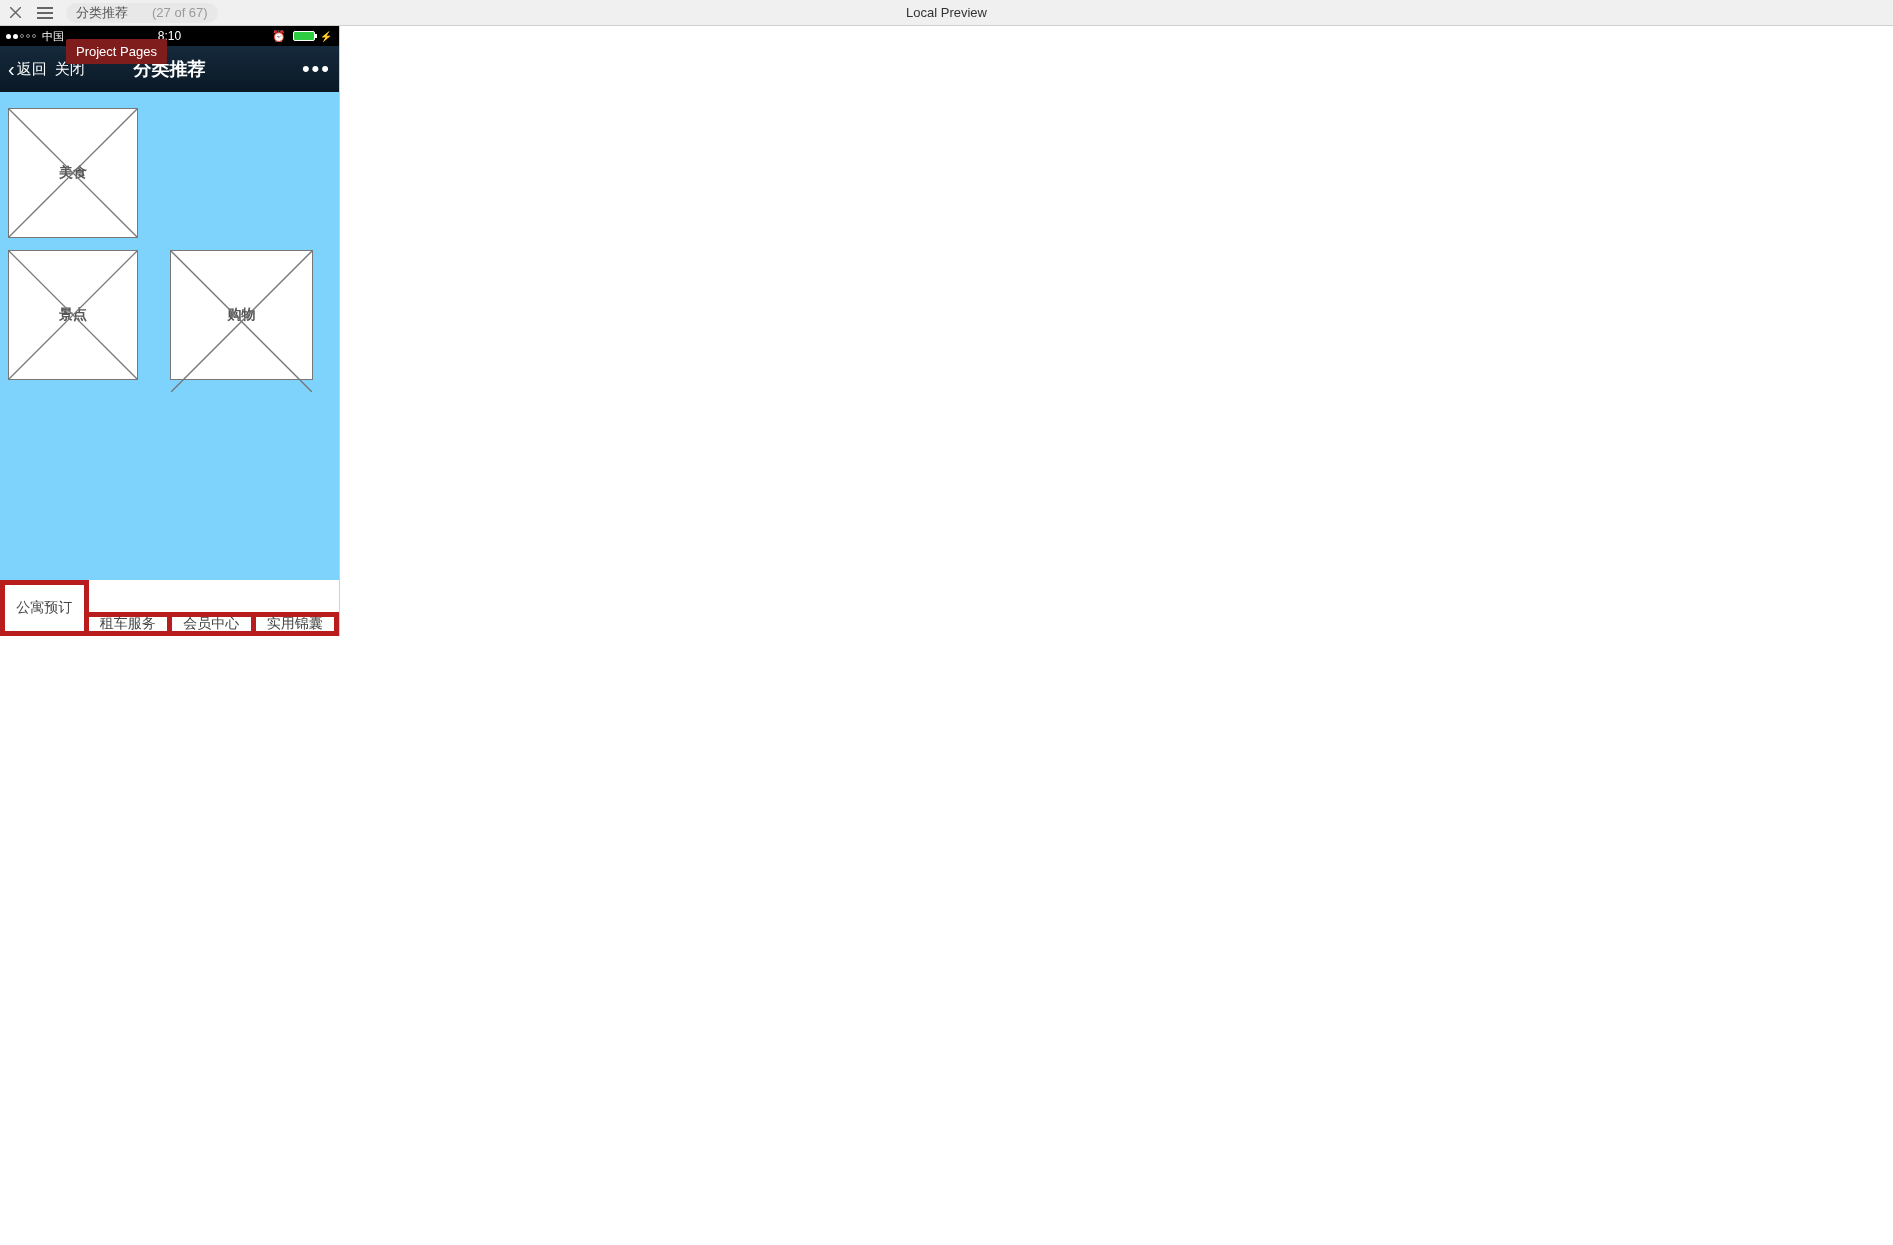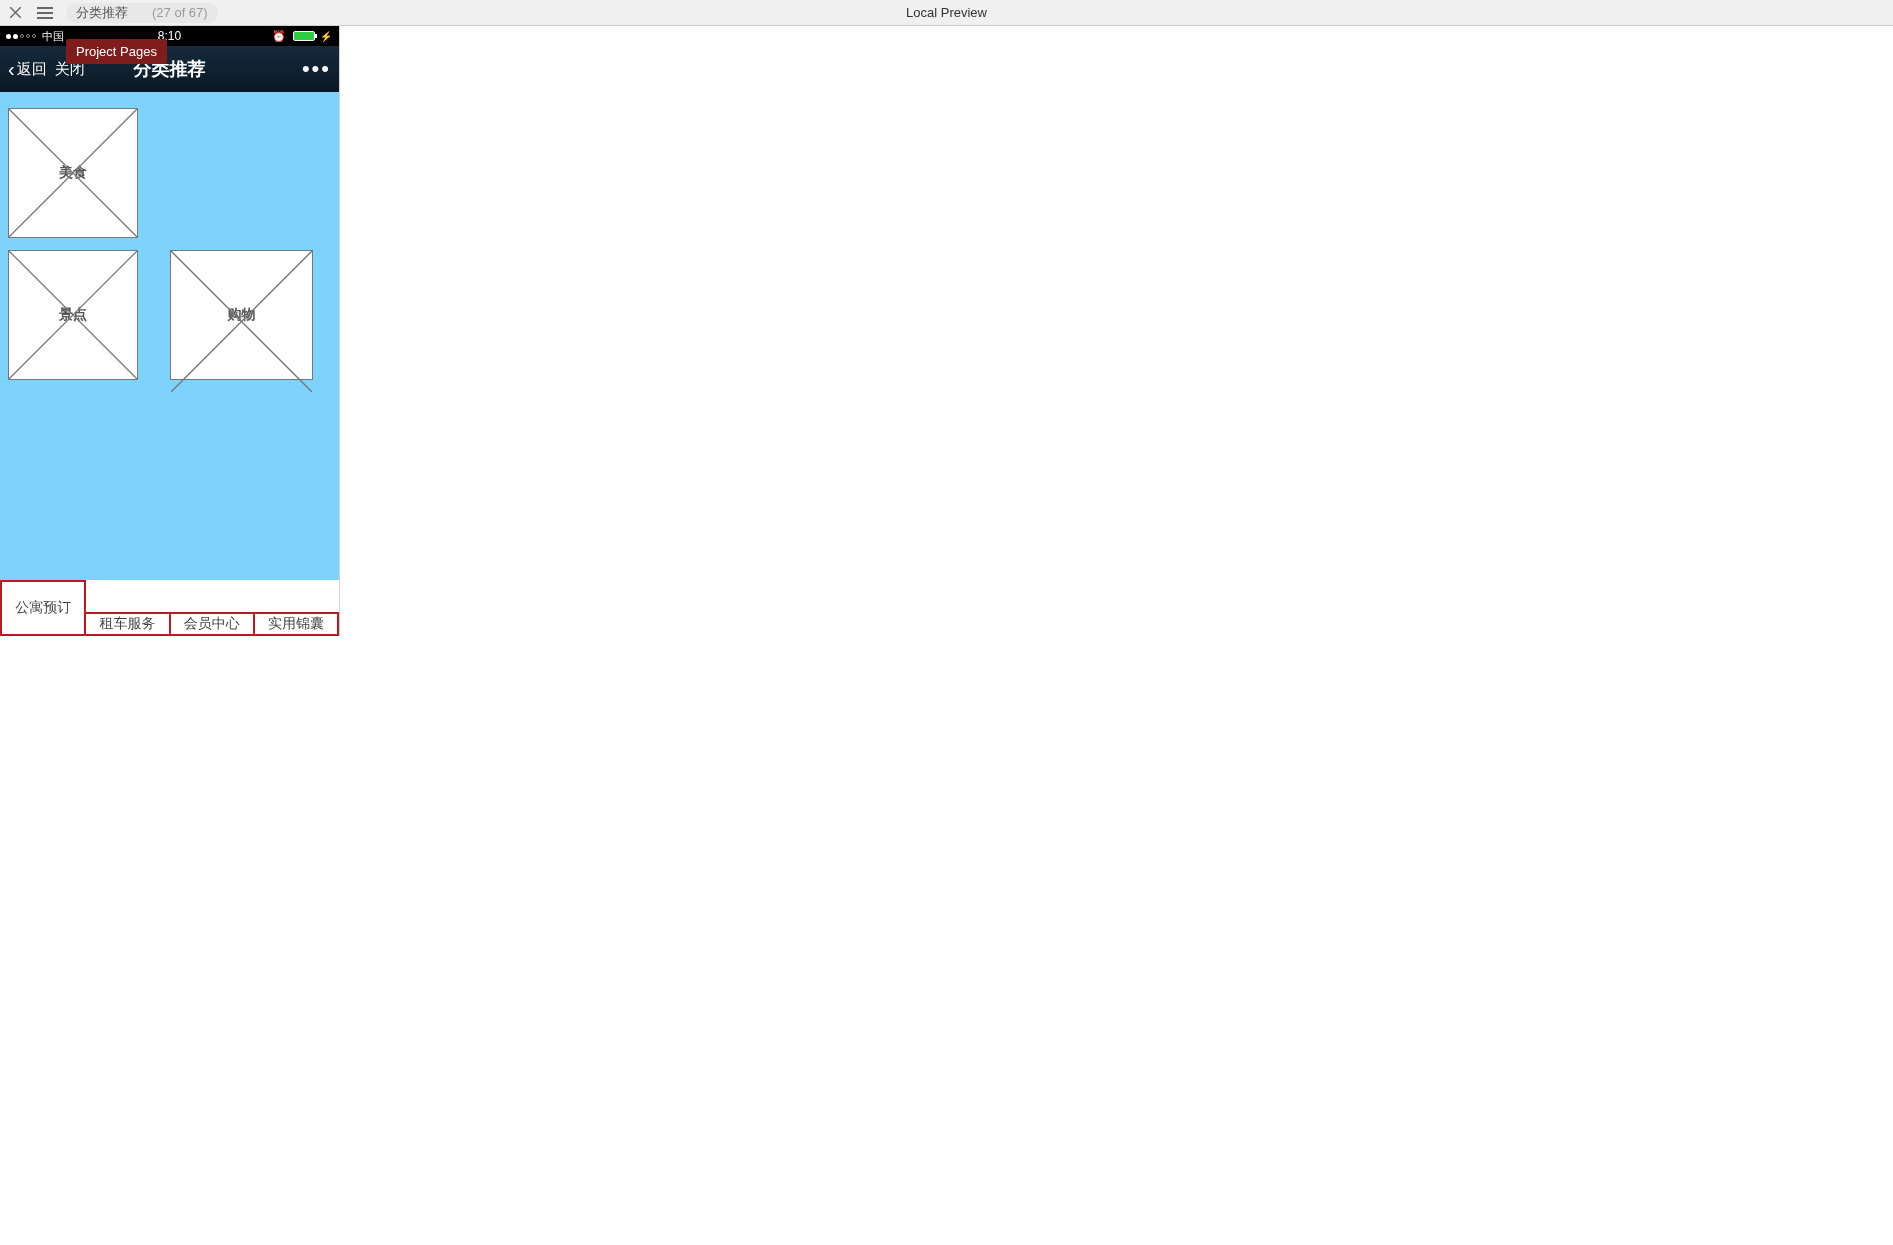--- a/index.html
+++ b/index.html
@@ -145,21 +145,21 @@
     .row1 .c1 { margin-right: 36px; }
     .row2 .c1 { margin-right: 32px; }
     .row2 .c2 { width: 143px; height: 130px; }
     .bottom-tabs {
       position: absolute; bottom:0; left:0; right:0;
       height: 56px; display:flex;
       background:#fff;
     }
     .bottom-tabs .tab {
       flex: 1;
-      border: 2px solid #b91c1c;
+      border: 5px solid #b91c1c;
       display:flex; align-items:center; justify-content:center;
       font-size: 14px; color:#444; cursor:pointer;
     }
     .bottom-tabs .tab + .tab { border-left: none; margin-top: 32px; }
   </style>
 </head>
 <body>
 
 <div class="toolbar">
   <div class="close-btn">

